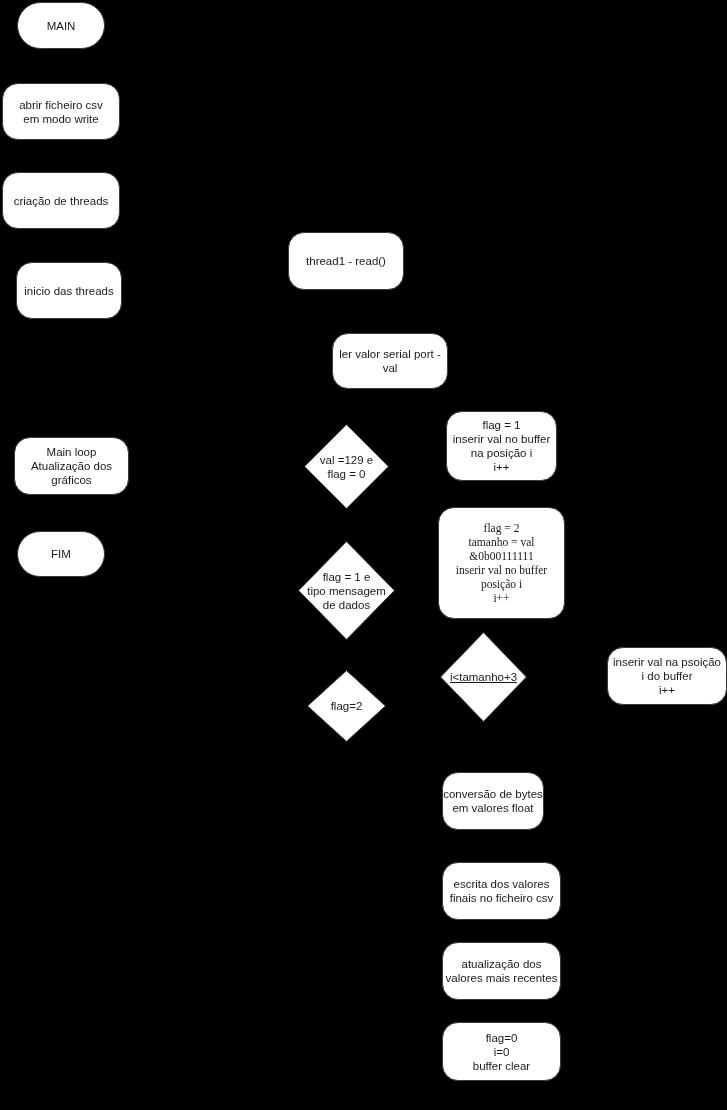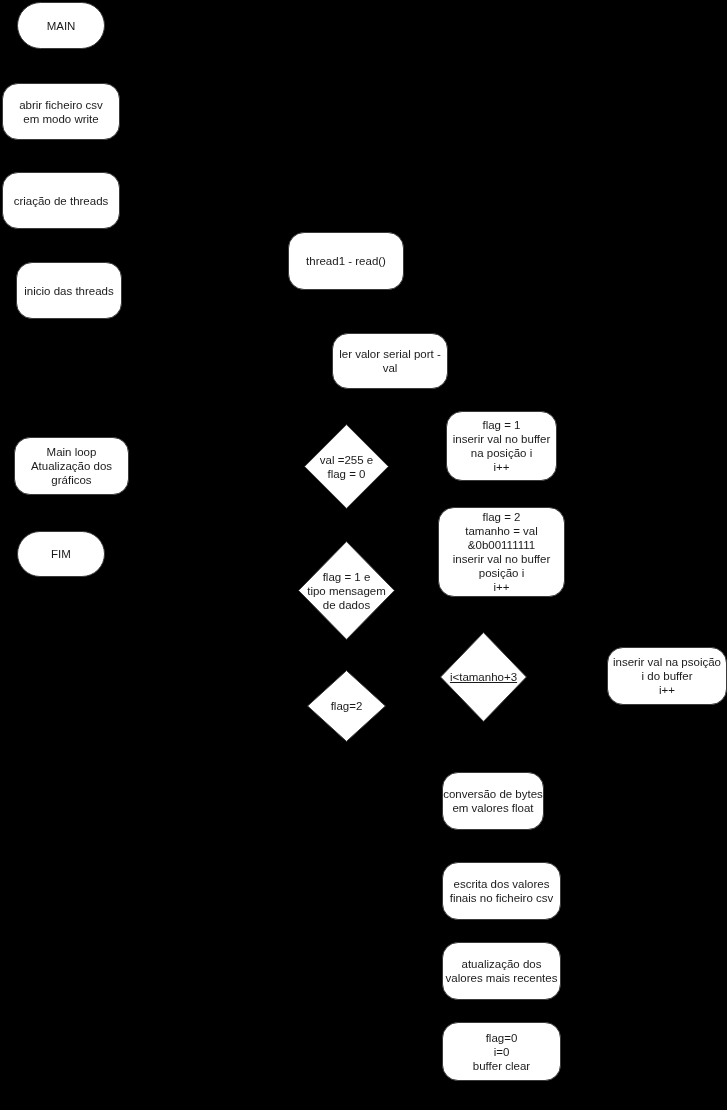--- a/index.html
+++ b/index.html
@@ -85,21 +85,21 @@
 
   <div class="node process" style="left:288px; top:232px; width:116px; height:58px;">thread1 - read()</div>
 
   <div class="node process" style="left:288px; top:333px; width:116px; height:56px;margin-left:44px;">ler valor serial port -
 val</div>
 
   <div class="node decision" style="left:304px; top:424px; width:85px; height:85px;">
     <svg class="diamond-shape" viewBox="0 0 85 85" preserveAspectRatio="none">
       <polygon points="42.5,0.6 84.4,42.5 42.5,84.4 0.6,42.5" fill="#ffffff" stroke="#3a3a3a" stroke-width="1"></polygon>
     </svg>
-    <span class="diamond-label">val =255 e
+    <span class="diamond-label">val =129 e
 flag = 0</span>
   </div>
 
   <div class="node decision" style="left:298px; top:541px; width:97px; height:99px;">
     <svg class="diamond-shape" viewBox="0 0 97 99" preserveAspectRatio="none">
       <polygon points="48.5,0.6 96.4,49.5 48.5,98.4 0.6,49.5" fill="#ffffff" stroke="#3a3a3a" stroke-width="1"></polygon>
     </svg>
     <span class="diamond-label">flag = 1 e
 tipo mensagem
 de dados</span>
@@ -110,21 +110,21 @@
       <polygon points="39.5,0.6 78.4,36 39.5,71.4 0.6,36" fill="#ffffff" stroke="#3a3a3a" stroke-width="1"></polygon>
     </svg>
     <span class="diamond-label">flag=2</span>
   </div>
 
   <div class="node process" style="left:446px; top:391px; width:111px; height:70px;margin-top:20px;">flag = 1
 inserir val no buffer
 na posição i
 i++</div>
 
-  <div class="node process" style="left:438px; top:507px; width:127px; height:90px;">flag = 2
+  <div class="node process" style="left:438px; top:507px; width:127px; height:112px;font-family:Liberation Serif, serif;">flag = 2
 tamanho = val
 &amp;0b00111111
 inserir val no buffer
 posição i
 i++</div>
 
   <div class="node decision" style="left:440px; top:632px; width:87px; height:90px;text-decoration:underline;">
     <svg class="diamond-shape" viewBox="0 0 87 90" preserveAspectRatio="none">
       <polygon points="43.5,0.6 86.4,45 43.5,89.4 0.6,45" fill="#ffffff" stroke="#3a3a3a" stroke-width="1"></polygon>
     </svg>

